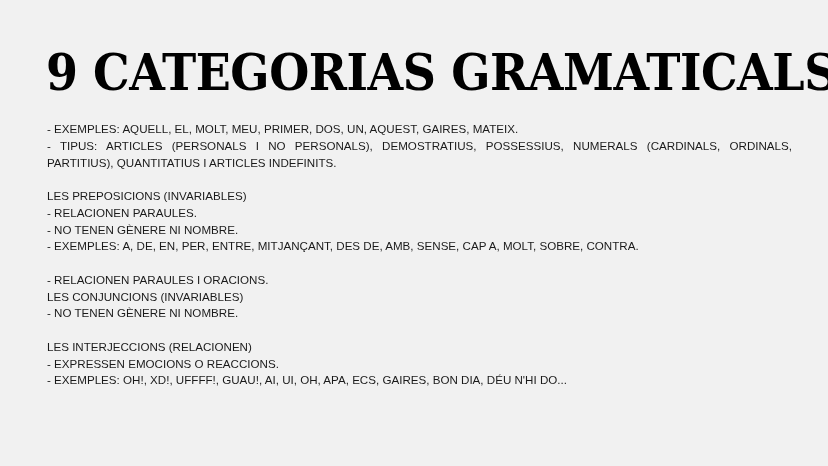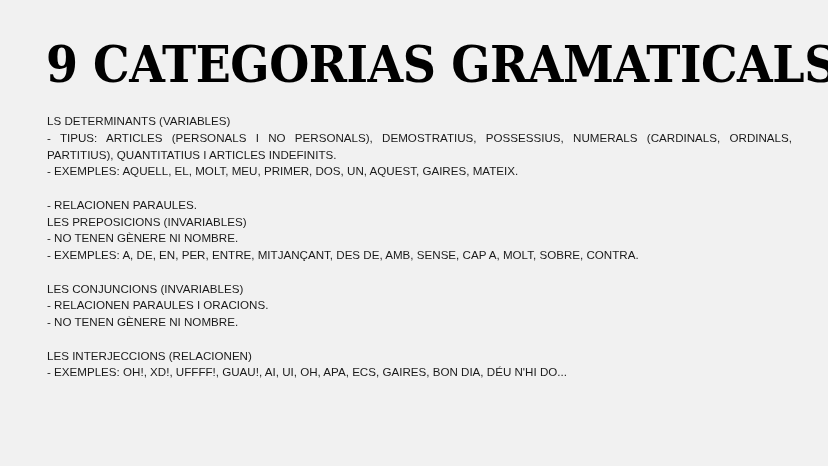--- a/index.html
+++ b/index.html
@@ -8,21 +8,21 @@
     }
     body {
       width: 828px;
       height: 466px;
       background: #f1f1f1;
       overflow: hidden;
       position: relative;
     }
     .slide {
       position: absolute;
-      left: 0; top: 8px;
+      left: 0; top: 16px;
       width: 828px;
       height: 333px;
       background: #f1f1f1;
     }
     .title {
       position: absolute;
       left: 46px;
       top: 28px;
       width: 700px;
       margin: 0;
@@ -61,37 +61,37 @@
   </style>
 </head>
 <body>
 
 <div class="slide">
   <h1 class="title">9 CATEGORIAS GRAMATICALS</h1>
 
   <div class="body">
 
     <div class="section">
-      <span class="line">LS DETERMINANTS (VARIABLES)</span>
+      <span class="line">- EXEMPLES: AQUELL, EL, MOLT, MEU, PRIMER, DOS, UN, AQUEST, GAIRES, MATEIX.</span>
       <span class="line justify">- TIPUS: ARTICLES (PERSONALS I NO PERSONALS), DEMOSTRATIUS, POSSESSIUS, NUMERALS (CARDINALS, ORDINALS, PARTITIUS), QUANTITATIUS I ARTICLES INDEFINITS.</span>
-      <span class="line">- EXEMPLES: AQUELL, EL, MOLT, MEU, PRIMER, DOS, UN, AQUEST, GAIRES, MATEIX.</span>
     </div>
 
     <div class="section">
+      <span class="line">LES PREPOSICIONS (INVARIABLES)</span>
       <span class="line">- RELACIONEN PARAULES.</span>
-      <span class="line">LES PREPOSICIONS (INVARIABLES)</span>
       <span class="line">- NO TENEN GÈNERE NI NOMBRE.</span>
       <span class="line">- EXEMPLES: A, DE, EN, PER, ENTRE, MITJANÇANT, DES DE, AMB, SENSE, CAP A, MOLT, SOBRE, CONTRA.</span>
     </div>
 
     <div class="section">
+      <span class="line">- RELACIONEN PARAULES I ORACIONS.</span>
       <span class="line">LES CONJUNCIONS (INVARIABLES)</span>
-      <span class="line">- RELACIONEN PARAULES I ORACIONS.</span>
       <span class="line">- NO TENEN GÈNERE NI NOMBRE.</span>
     </div>
 
     <div class="section">
       <span class="line">LES INTERJECCIONS (RELACIONEN)</span>
+      <span class="line">- EXPRESSEN EMOCIONS O REACCIONS.</span>
       <span class="line">- EXEMPLES: OH!, XD!, UFFFF!, GUAU!, AI, UI, OH, APA, ECS, GAIRES, BON DIA, DÉU N'HI DO...</span>
     </div>
 
   </div>
 </div>
 
 </body></html>

